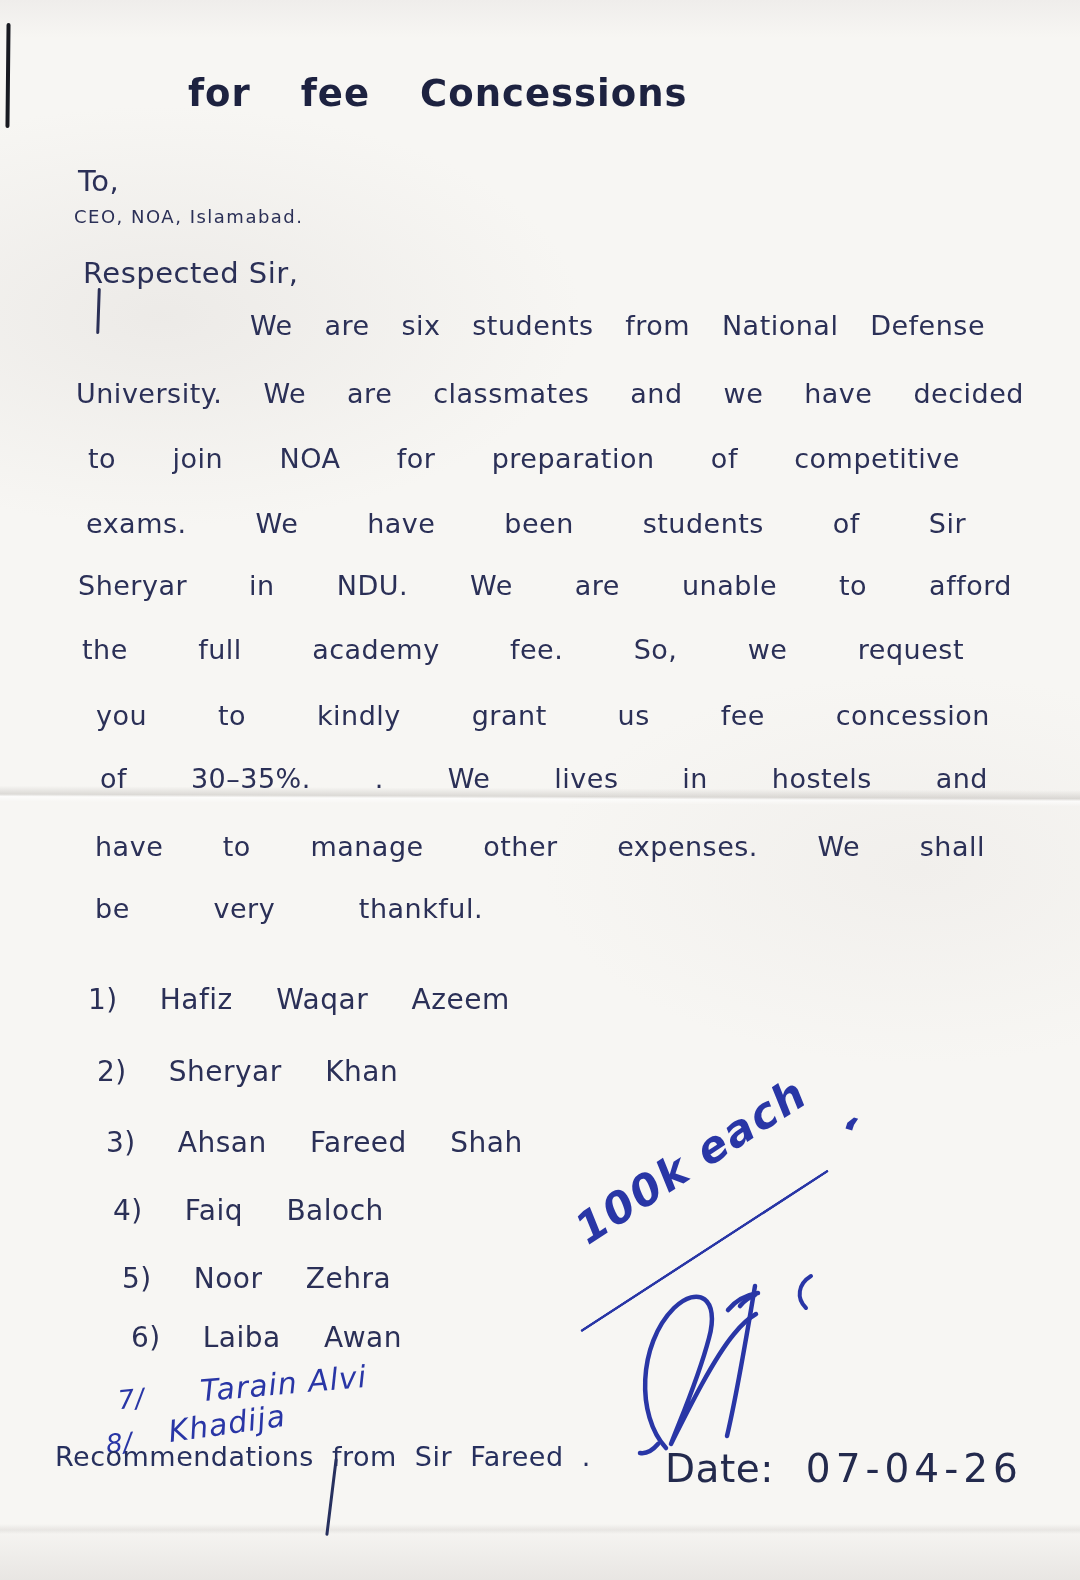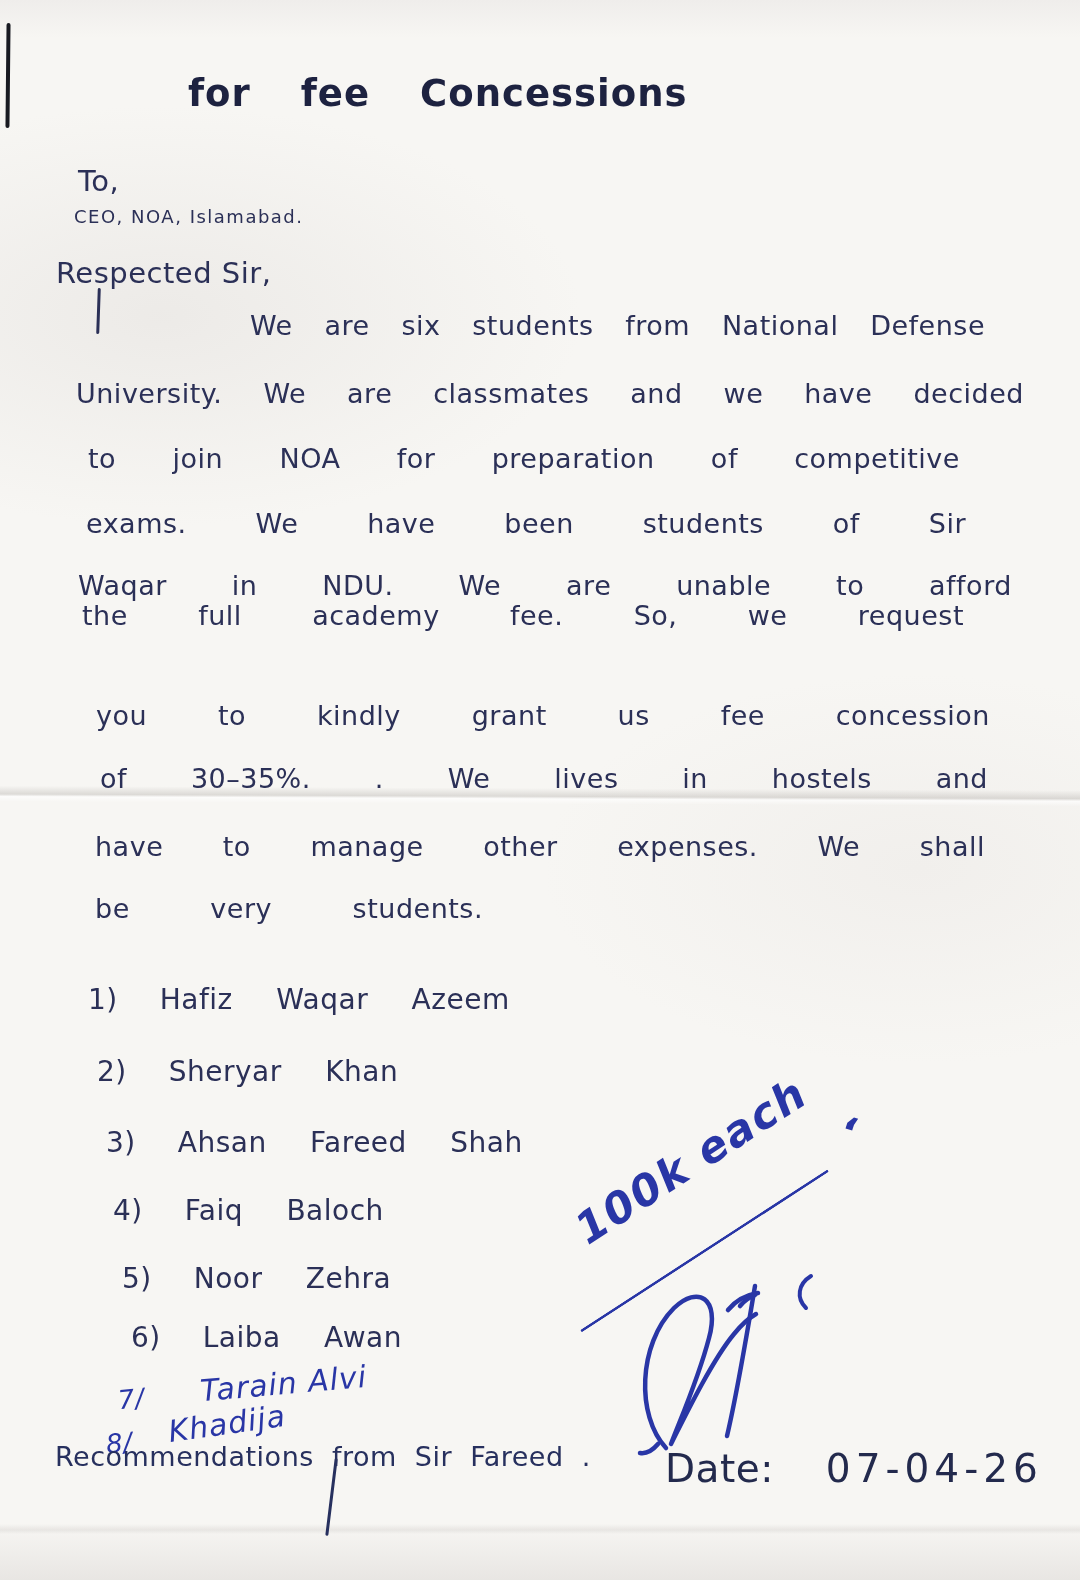--- a/index.html
+++ b/index.html
@@ -25,30 +25,30 @@
     background:linear-gradient(180deg, rgba(190,186,182,0) 0%, rgba(175,170,166,0.20) 60%, rgba(175,170,166,0) 100%);}
   .edge-artifact{position:absolute;left:6px;top:23px;width:4px;height:105px;background:#181a21;transform:rotate(0.6deg);border-radius:2px;}
 
   
   .title{left:188px;top:72px;display:flex;gap:50px;font-size:37px;font-weight:bold;color:#1d2240;}
   .title span{letter-spacing:1px;}
 
   
   .line-to{left:78px;top:164px;font-size:29px;}
   .line-addr{left:74px;top:206px;font-size:18px;letter-spacing:1.5px;}
-  .line-salut{left:56px;top:256px;font-size:29px;}
+  .line-salut{left:83px;top:256px;font-size:29px;}
 
   
   .bline{position:absolute;display:flex;justify-content:space-between;font-size:27px;color:#2b3057;}
   .bl0{left:250px;top:310px;width:735px;}
   .bl1{left:76px;top:378px;width:948px;}
   .bl2{left:88px;top:443px;width:872px;}
   .bl3{left:86px;top:508px;width:880px;}
   .bl4{left:78px;top:570px;width:934px;}
-  .bl5{left:82px;top:600px;width:882px;}
+  .bl5{left:82px;top:634px;width:882px;}
   .bl6{left:96px;top:700px;width:894px;}
   .bl7{left:100px;top:763px;width:888px;}
   .bl8{left:95px;top:831px;width:890px;}
   .bl9{left:95px;top:893px;width:388px;}
 
   
   .sig-row{position:absolute;font-size:28px;color:#2b3057;display:flex;gap:42px;}
   .sig-row .name{word-spacing:34px;}
 
   
@@ -61,21 +61,21 @@
     transform:rotate(-33deg);transform-origin:left top;font-weight:bold;}
   .annotation-underline{left:580px;top:1330px;width:295px;height:0;border-top:3.5px solid #2936a6;
     transform:rotate(-33deg);transform-origin:left top;border-radius:2px;}
   .annotation-tick{left:840px;top:1108px;font-size:42px;transform:rotate(18deg);font-weight:bold;}
 
   .pen-stroke{position:absolute;background:#2b3057;border-radius:2px;}
   .stroke-salut{left:97px;top:288px;width:3px;height:46px;transform:rotate(2deg);}
   .stroke-recomm{left:330px;top:1458px;width:3px;height:78px;transform:rotate(7deg);background:#27305e;}
 
   .date-line{left:665px;top:1446px;font-size:39px;display:flex;gap:32px;color:#232a4d;}
-  .date-line .val{letter-spacing:5px;margin-left:20px;}
+  .date-line .val{letter-spacing:5px;}
 
   svg.sig{position:absolute;left:628px;top:1248px;}
   svg.mark{position:absolute;left:792px;top:1272px;}
 </style>
 </head>
 <body>
 
 <div id="page">
 
   <div class="edge-artifact"></div>
@@ -124,21 +124,21 @@
   <div class="bline bl3 hand">
       <span>exams.</span>
       <span>We</span>
       <span>have</span>
       <span>been</span>
       <span>students</span>
       <span>of</span>
       <span>Sir</span>
     </div>
   <div class="bline bl4 hand">
-      <span>Waqar</span>
+      <span>Sheryar</span>
       <span>in</span>
       <span>NDU.</span>
       <span>We</span>
       <span>are</span>
       <span>unable</span>
       <span>to</span>
       <span>afford</span>
     </div>
   <div class="bline bl5 hand">
       <span>the</span>
@@ -173,21 +173,21 @@
       <span>to</span>
       <span>manage</span>
       <span>other</span>
       <span>expenses.</span>
       <span>We</span>
       <span>shall</span>
     </div>
   <div class="bline bl9 hand">
       <span>be</span>
       <span>very</span>
-      <span>students.</span>
+      <span>thankful.</span>
     </div>
 
   <div class="sig-row hand" style="left:88px;top:983px;">
     <span class="num">1)</span>
     <span class="name">Hafiz Waqar Azeem</span>
   </div>
   <div class="sig-row hand" style="left:97px;top:1055px;">
     <span class="num">2)</span>
     <span class="name">Sheryar Khan</span>
   </div>

